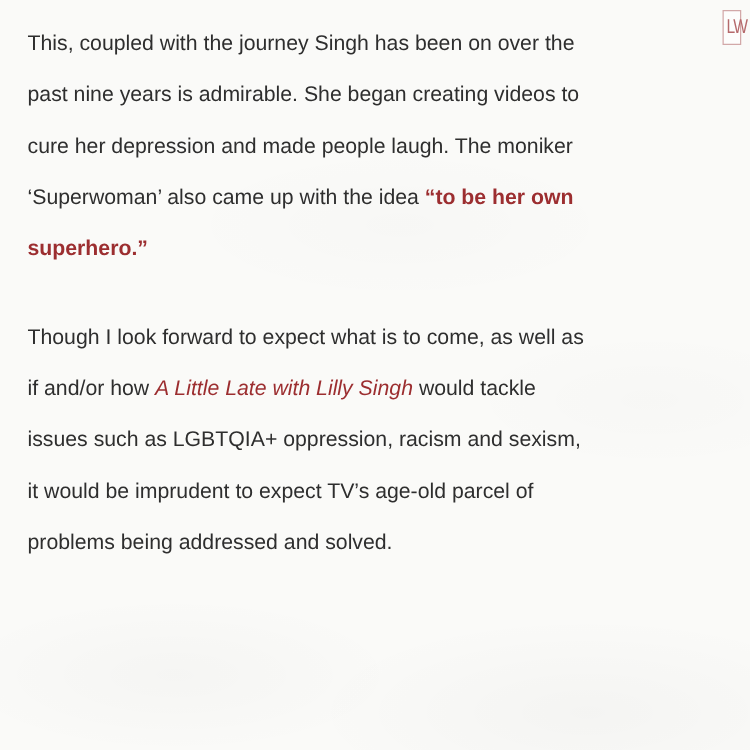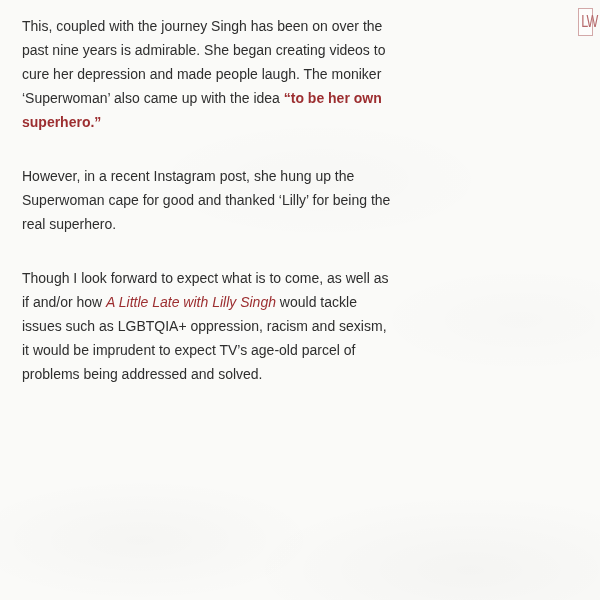--- a/index.html
+++ b/index.html
@@ -28,22 +28,22 @@
     
     background-image:
       radial-gradient(ellipse 260px 90px at 140px 540px, rgba(0,0,0,0.018), rgba(0,0,0,0) 70%),
       radial-gradient(ellipse 320px 110px at 470px 570px, rgba(0,0,0,0.022), rgba(0,0,0,0) 70%),
       radial-gradient(ellipse 260px 90px at 320px 180px, rgba(0,0,0,0.012), rgba(0,0,0,0) 70%),
       radial-gradient(ellipse 220px 80px at 520px 320px, rgba(0,0,0,0.012), rgba(0,0,0,0) 70%);
   }
   .body-text { width: 578px; }
   .body-text p {
     margin: 0 0 30px 0;
-    font-size: 14px;
-    line-height: 24px;
+    font-size: 17px;
+    line-height: 41px;
     color: var(--text);
     white-space: pre-wrap;
   }
   .run.normal { color: var(--text); }
   .run.bold-red {
     color: var(--accent);
     font-weight: 700;
   }
   .run.bold-italic-red {
     color: var(--accent);
@@ -77,22 +77,19 @@
 <div class="card">
   <div class="logo">
     <span class="logo-text">LW</span>
   </div>
   <article class="body-text">
       <p><span class="run normal">This, coupled with the journey Singh has been on over the
 past nine years is admirable. She began creating videos to
 cure her depression and made people laugh. The moniker
 ‘Superwoman’ also came up with the idea </span><span class="run bold-red">“to be her own
 superhero.”</span></p>
-      <p><span class="run normal">However, in a recent Instagram post, she hung up the
-Superwoman cape for good and thanked ‘Lilly’ for being the
-real superhero.</span></p>
       <p><span class="run normal">Though I look forward to expect what is to come, as well as
 if and/or how </span><span class="run bold-italic-red">A Little Late with Lilly Singh</span><span class="run normal"> would tackle
 issues such as LGBTQIA+ oppression, racism and sexism,
 it would be imprudent to expect TV’s age-old parcel of
 problems being addressed and solved.</span></p>
     </article>
 </div>
 
 </body></html>

